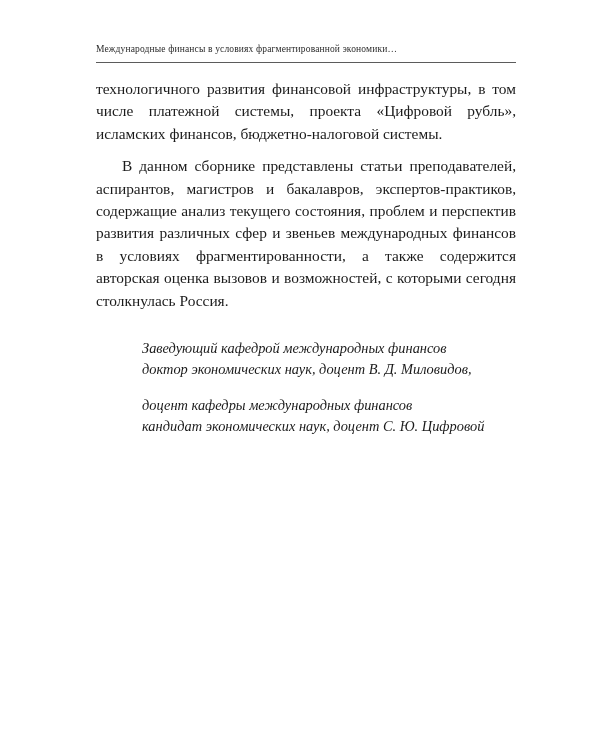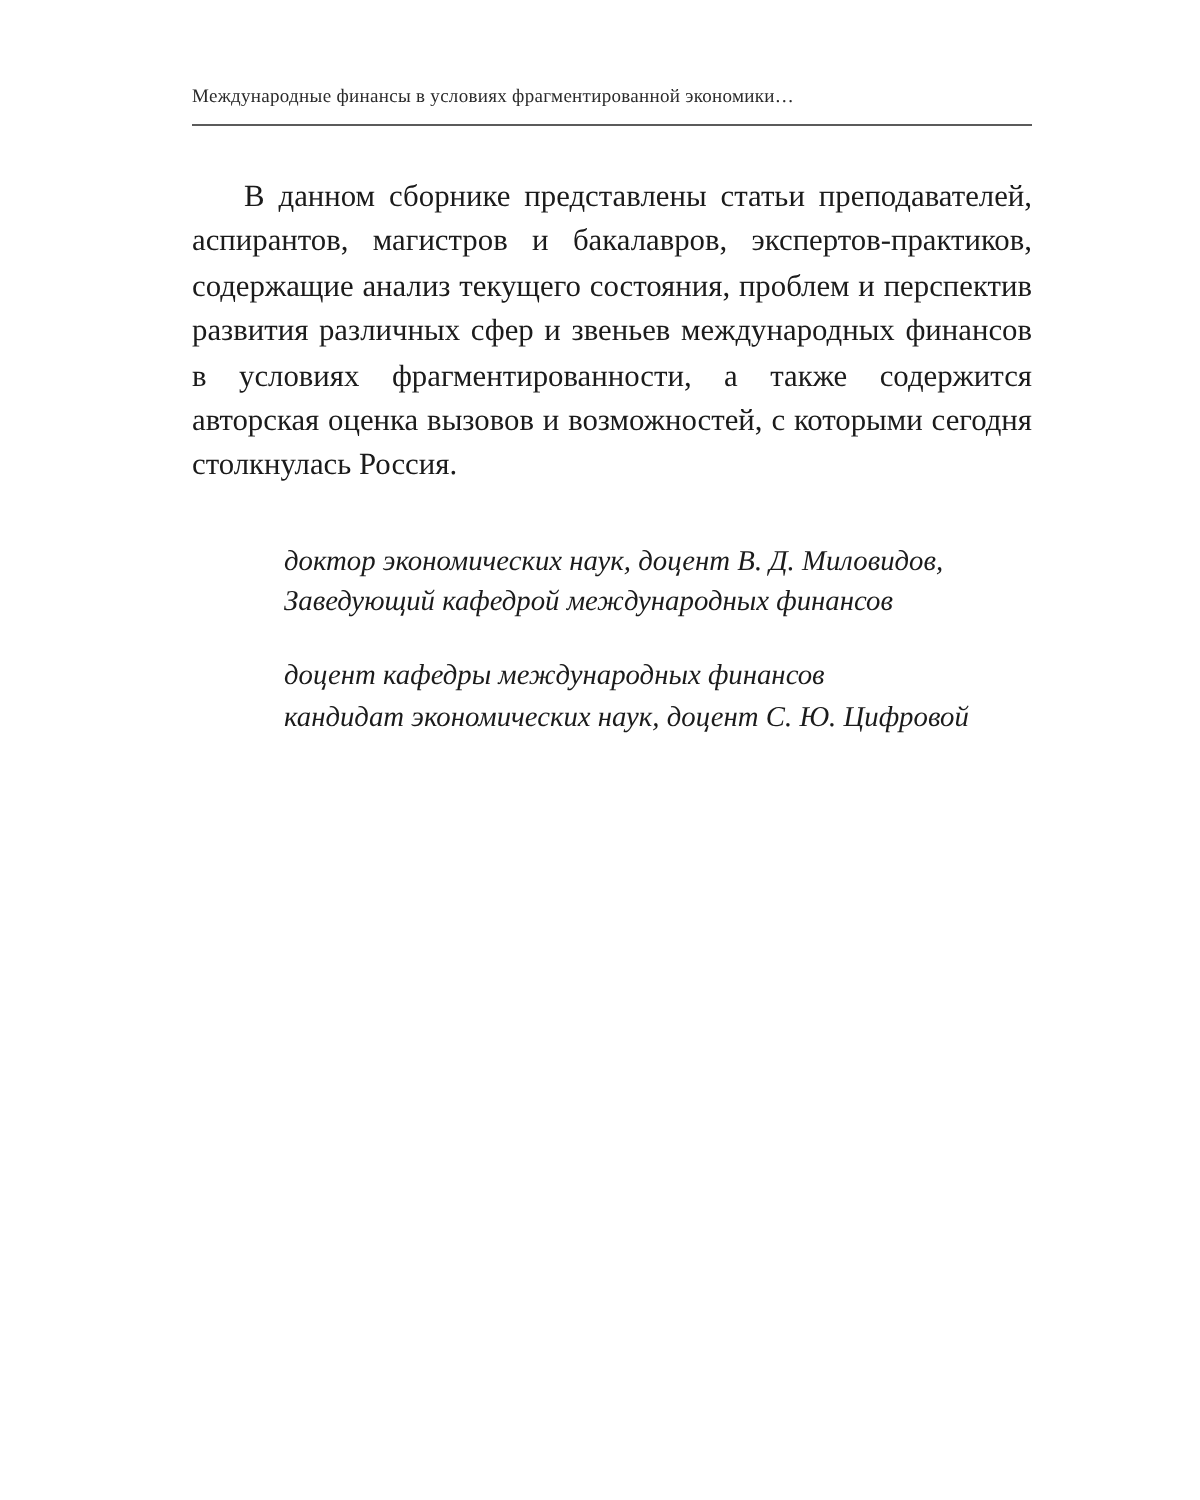--- a/index.html
+++ b/index.html
@@ -80,28 +80,29 @@
 </head>
 <body>
 
 <div class="page">
 
   <div class="running-head">Международные финансы в условиях фрагментированной экономики…</div>
   <div class="head-rule"></div>
 
   <div class="content">
 
+    <p class="body-par">технологичного развития финансовой инфраструктуры, в том числе платежной системы, проекта «Цифровой рубль», исламских финансов, бюджетно-налоговой системы.</p>
 
     <p class="body-par indent">В данном сборнике представлены статьи преподавателей, аспирантов, магистров и бакалавров, экспертов-практиков, содержащие анализ текущего состояния, проблем и перспектив развития различных сфер и звеньев международных финансов в условиях фрагментированности, а также содержится авторская оценка вызовов и возможностей, с которыми сегодня столкнулась Россия.</p>
 
     <div class="signature-block">
 
       <div class="signature-group">
+        <span class="signature-line">Заведующий кафедрой международных финансов</span>
         <span class="signature-line">доктор экономических наук, доцент В. Д. Миловидов,</span>
-        <span class="signature-line">Заведующий кафедрой международных финансов</span>
       </div>
 
       <div class="signature-group">
         <span class="signature-line">доцент кафедры международных финансов</span>
         <span class="signature-line">кандидат экономических наук, доцент С. Ю. Цифровой</span>
       </div>
 
     </div>
 
   </div>

